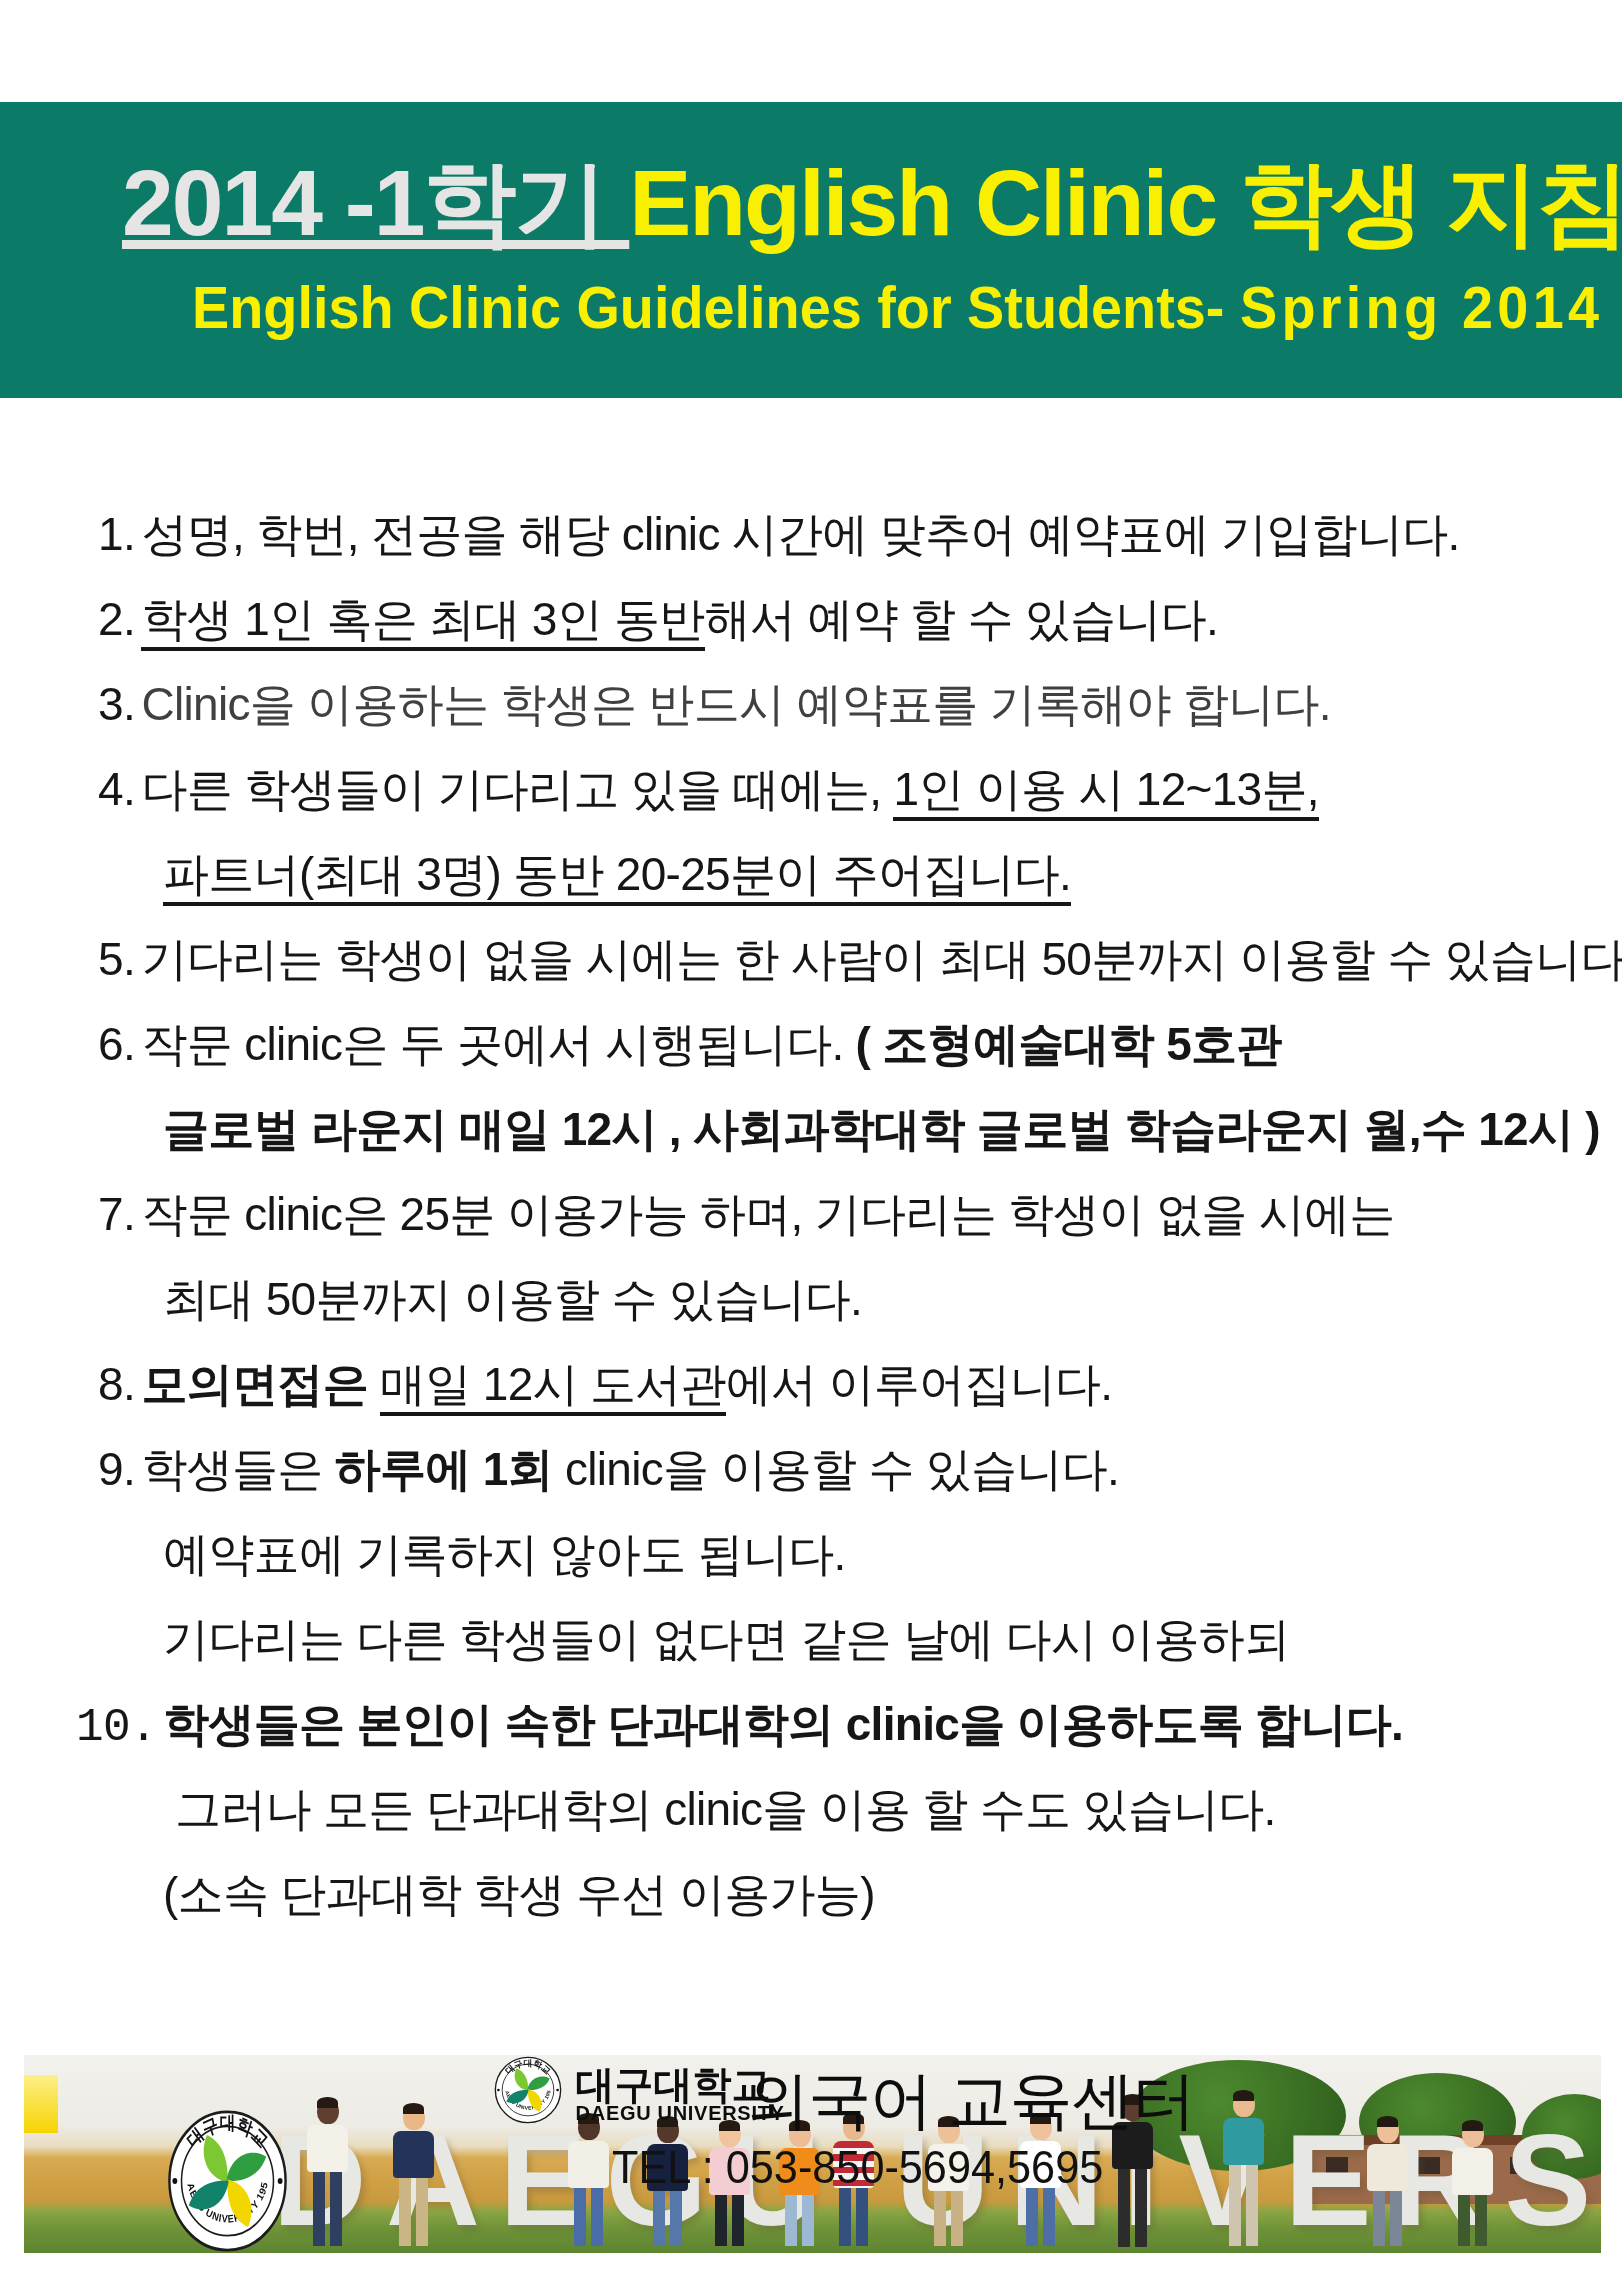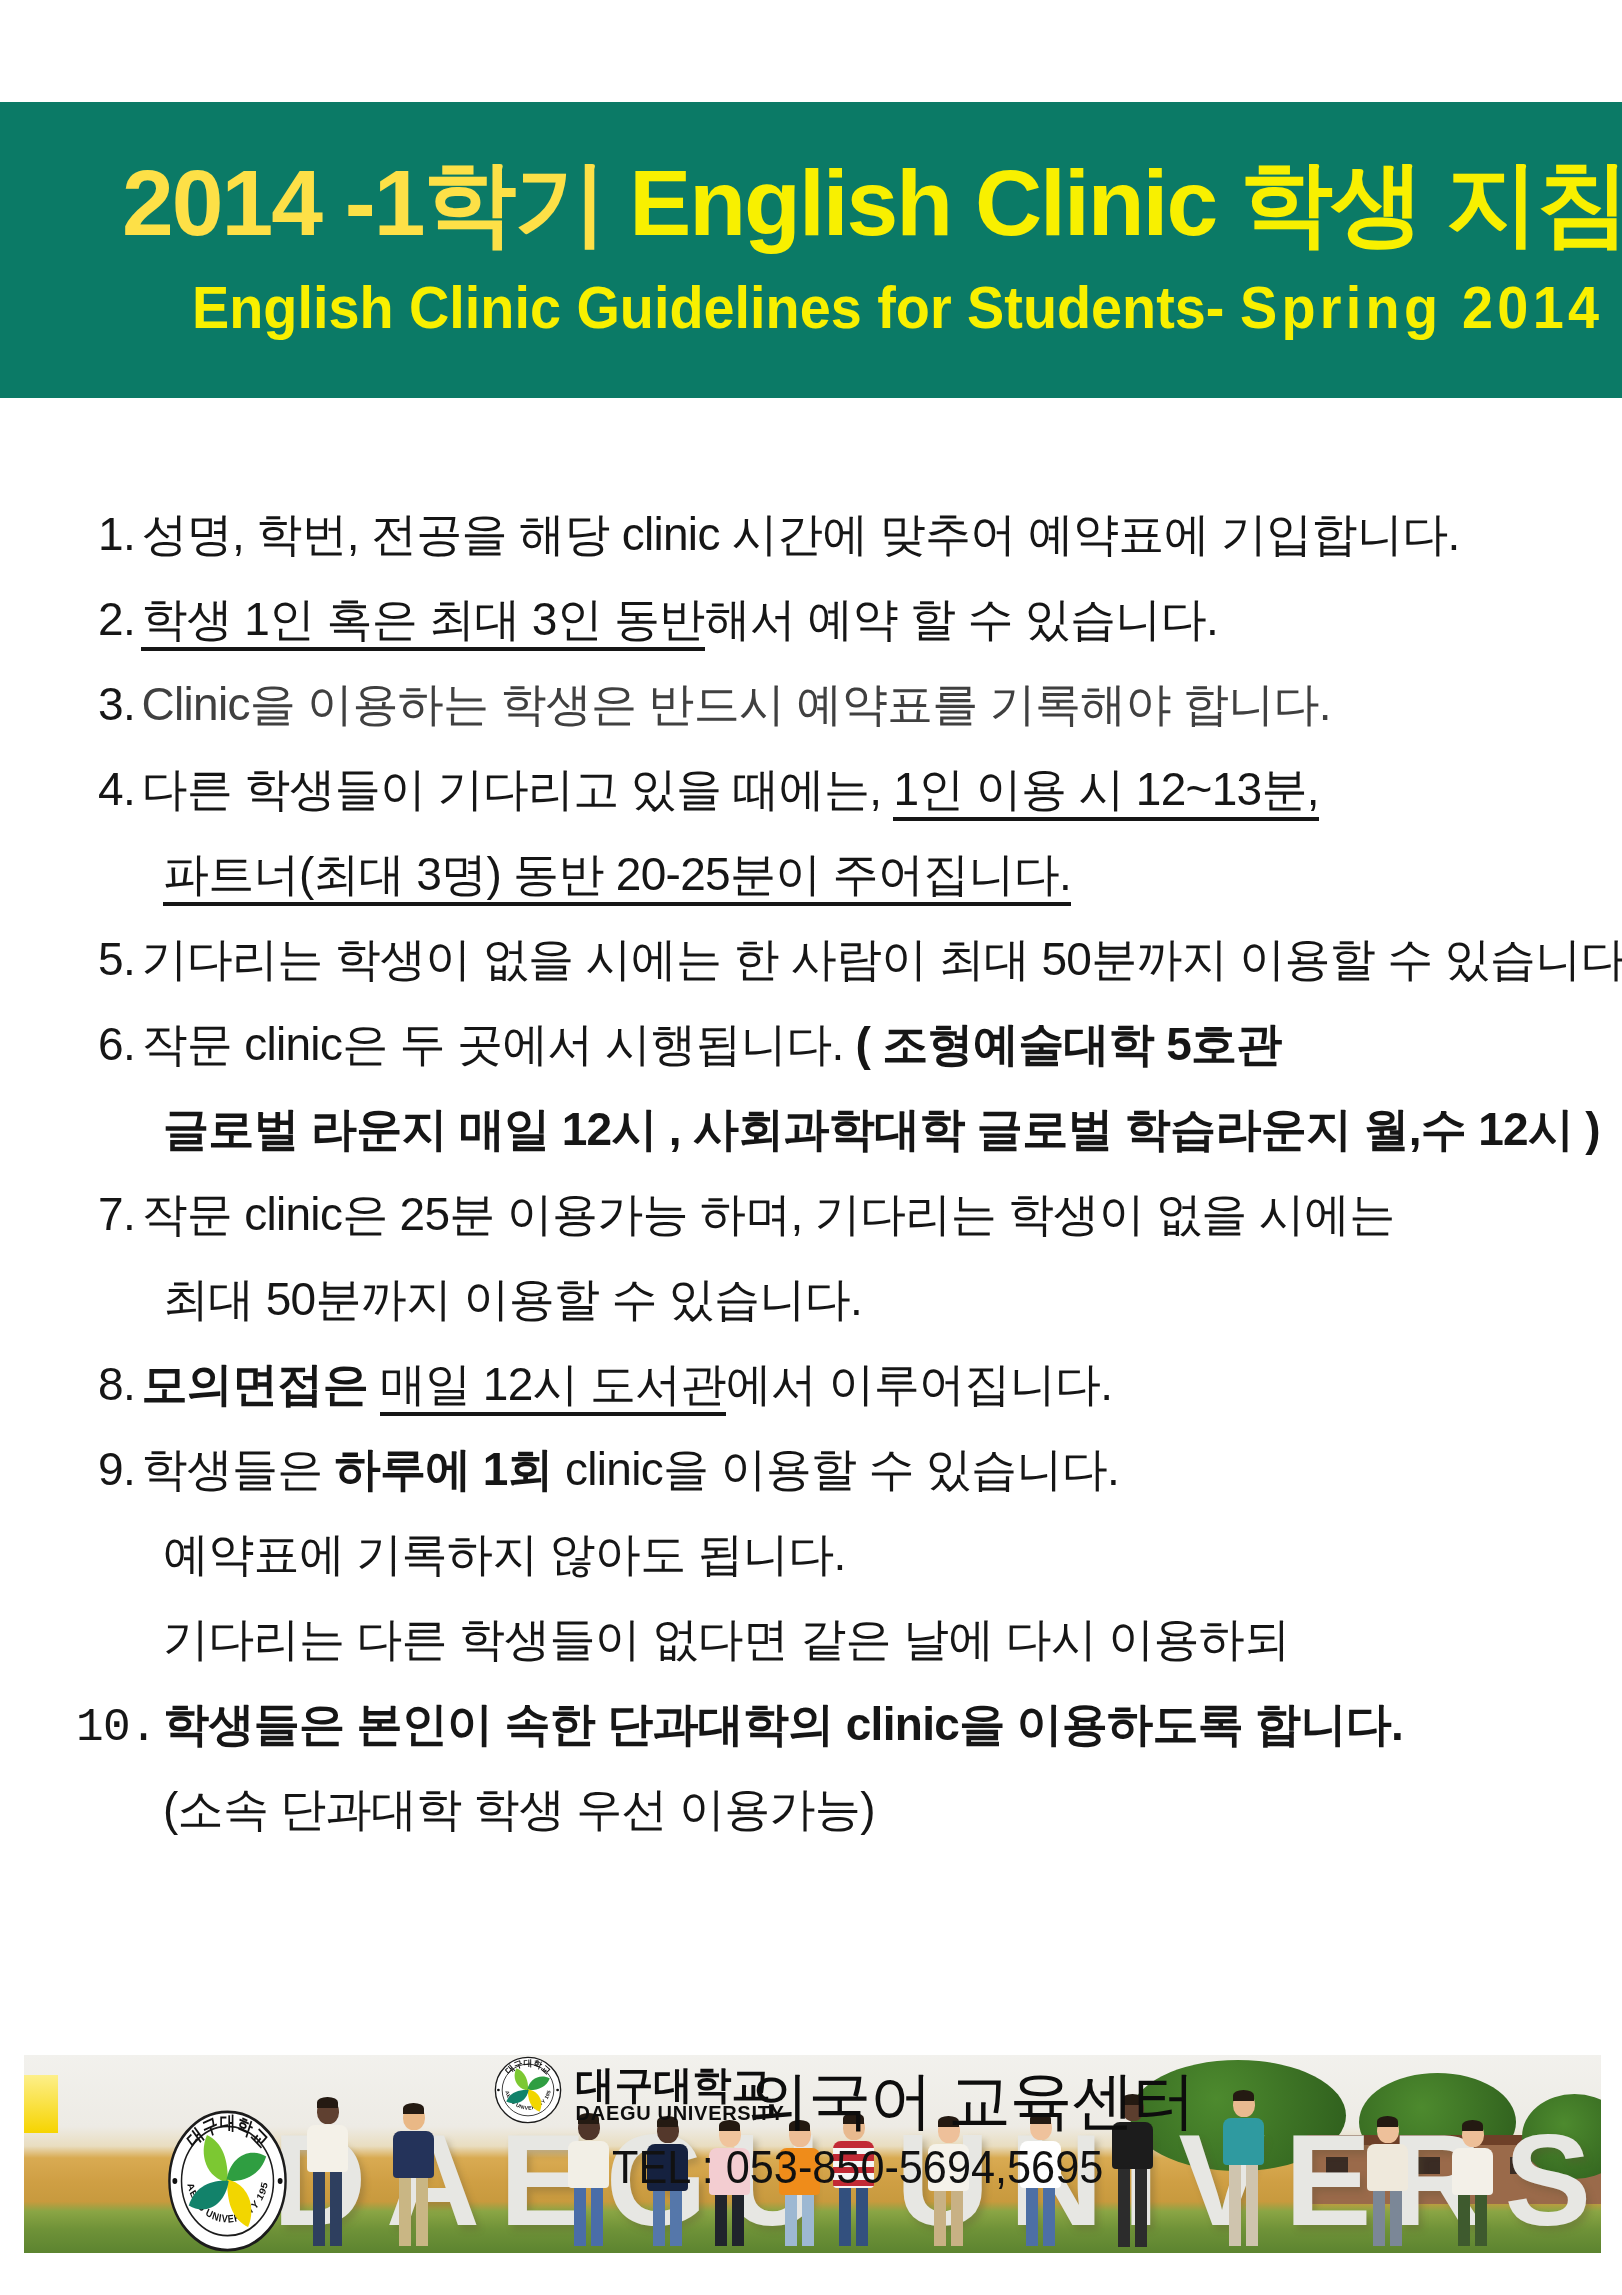--- a/index.html
+++ b/index.html
@@ -4,21 +4,21 @@
 <style>
   html,body{margin:0;padding:0;}
   body{
     width:1623px;height:2295px;position:relative;background:#ffffff;
     font-family:"Liberation Sans","DejaVu Sans",sans-serif;color:#161616;overflow:hidden;
   }
   
   .banner{position:absolute;left:0;top:102px;width:1623px;height:296px;background:#0b7a66;}
   .title-line1{position:absolute;left:122px;top:46px;font-size:93px;font-weight:bold;
     letter-spacing:-2px;white-space:nowrap;line-height:1.2;}
-  .t-white{color:#fde047;}
+  .t-white{color:#e5e5e5;text-decoration:underline;}
   .t-yellow{color:#f8f000;}
   .title-line2{position:absolute;left:192px;top:165px;font-size:60px;font-weight:bold;color:#f8f000;
     white-space:nowrap;transform:scaleX(.93);transform-origin:left;line-height:1.35;}
   .subtitle-season{letter-spacing:4.6px;}
   
   .guidelines{position:absolute;left:98px;top:492px;width:1479px;font-size:46px;line-height:85px;
     letter-spacing:-0.7px;white-space:nowrap;color:#161616;}
   .line{height:85px;}
   .cont{padding-left:65px;}
   .cont-wide{padding-left:77px;}
@@ -131,20 +131,23 @@
   </div>
   <div class="line cont">
     <span>예약표에 기록하지 않아도 됩니다.</span>
   </div>
   <div class="line cont">
     <span>기다리는 다른 학생들이 없다면 같은 날에 다시 이용하되</span>
   </div>
   <div class="line">
     <span class="num-wide">10.</span><span class="b">학생들은 본인이 속한 단과대학의 clinic을 이용하도록 합니다.</span>
   </div>
+  <div class="line cont-wide">
+    <span>그러나 모든 단과대학의 clinic을 이용 할 수도 있습니다.</span>
+  </div>
   <div class="line cont">
     <span>(소속 단과대학 학생 우선 이용가능)</span>
   </div>
 </div>
 
 <div class="photo">
   <div class="accent-square"></div>
   <div class="tree tree1 z1"></div>
   <div class="tree tree2 z1"></div>
   <div class="building z1"></div>

